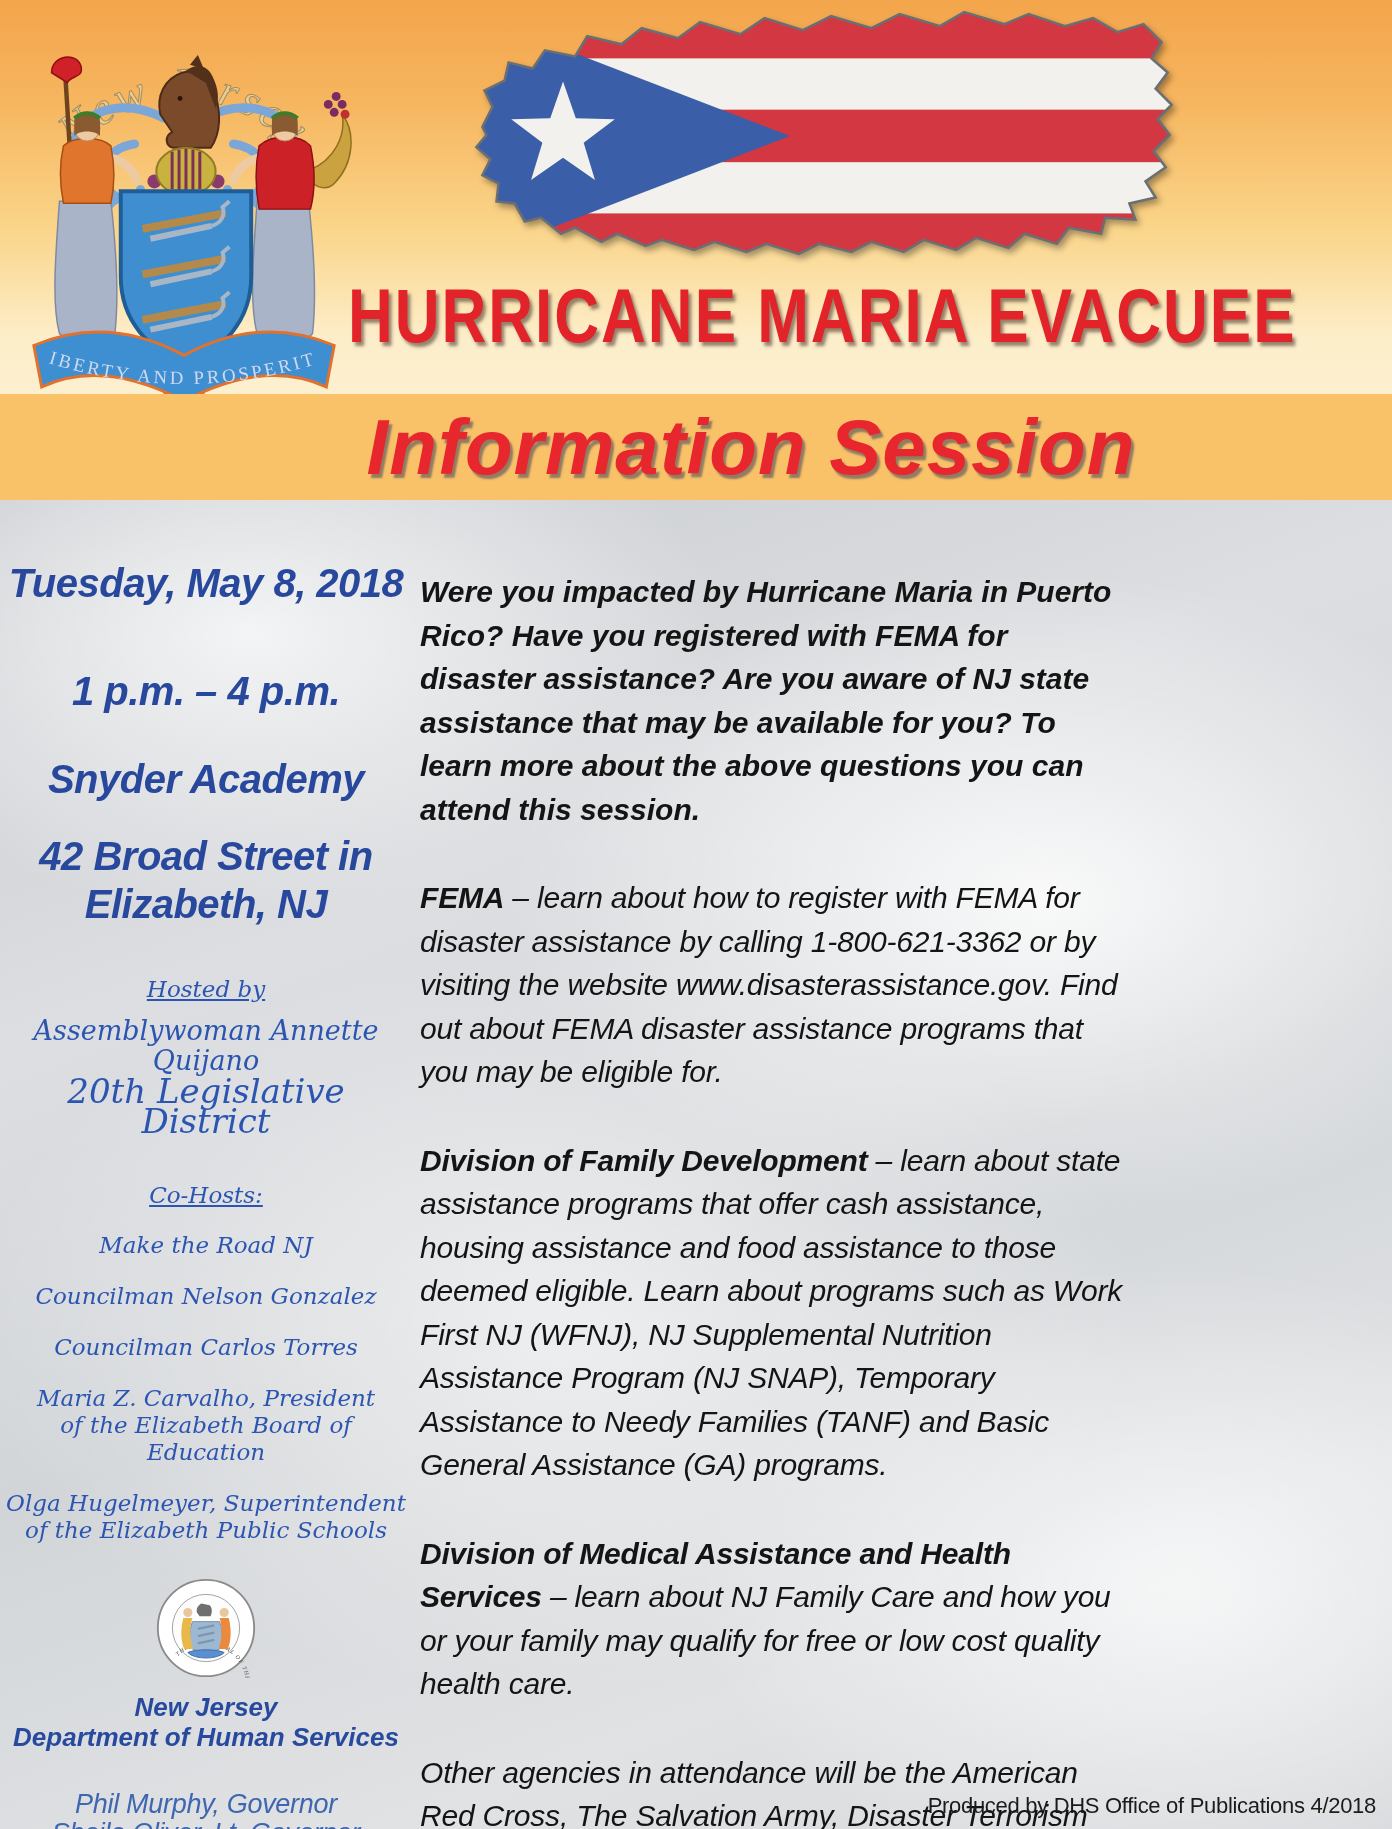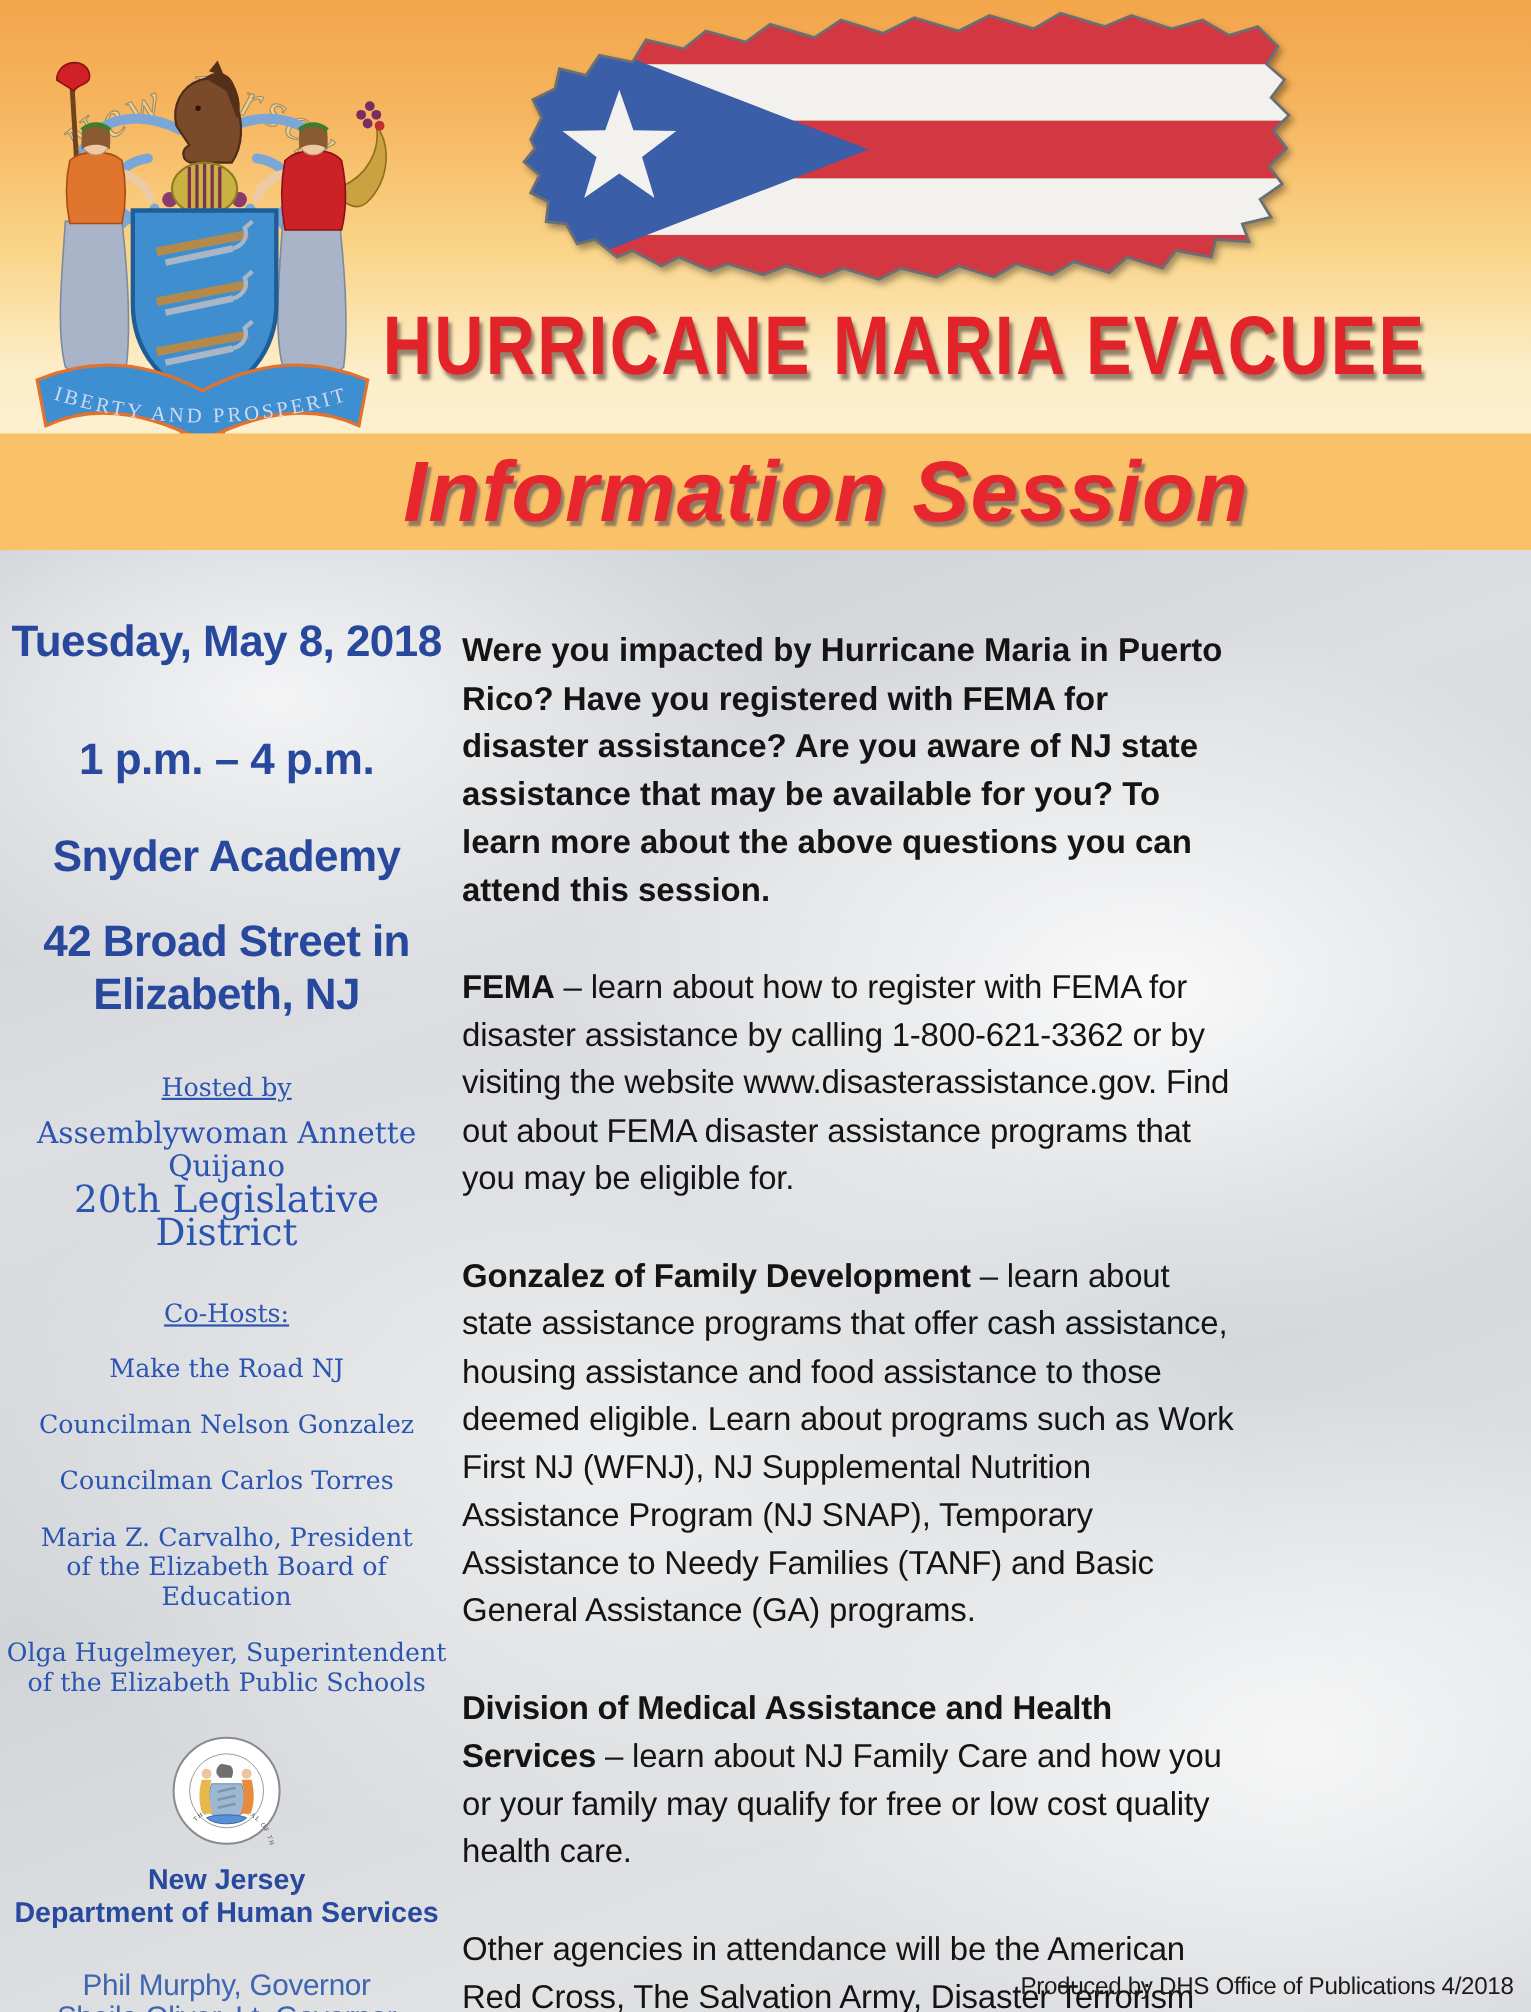--- a/index.html
+++ b/index.html
@@ -21,21 +21,21 @@
   .pr-map{position:absolute;top:6px;left:452px;width:736px;height:260px;
     filter:drop-shadow(3px 4px 3px rgba(0,0,0,.35));}
 
   
   .content{position:absolute;top:500px;left:0;width:100%;height:1329px;display:flex;
     background:
       radial-gradient(48% 30% at 18% 10%, rgba(255,255,255,.75) 0%, rgba(255,255,255,0) 70%),
       radial-gradient(55% 35% at 75% 30%, rgba(255,255,255,.85) 0%, rgba(255,255,255,0) 70%),
       radial-gradient(60% 40% at 40% 62%, rgba(255,255,255,.6) 0%, rgba(255,255,255,0) 70%),
       radial-gradient(50% 35% at 85% 82%, rgba(255,255,255,.7) 0%, rgba(255,255,255,0) 70%),
-      linear-gradient(160deg,#c9ccd0 0%,#dcdee1 30%,#d2d5d8 55%,#e0e2e4 80%,#d6d8db 100%);}
+      linear-gradient(160deg,#c9ccd0 0%,#dcdee1 30%,#d2d5d8 55%,#e0e2e4 80%,#d6d8db 100%); font-style: italic;}
 
   
   .left{width:412px;flex:0 0 412px;text-align:center;color:#27489c;}
   .blue-bold{font-weight:bold;font-size:40px;letter-spacing:-0.5px;line-height:46px;}
   .date{margin-top:60px;}
   .time{margin-top:62px;}
   .venue{margin-top:42px;}
   .address{margin-top:30px;line-height:48px;}
   .serif{font-family:"DejaVu Serif",serif;color:#2b55b1;}
   .hosted-label{margin-top:48px;font-size:23px;text-decoration:underline;}
@@ -247,21 +247,21 @@
     </aside>
 
     <main class="right">
       <p class="intro">
         <strong></strong><span>Were you impacted by Hurricane Maria in Puerto Rico? Have you registered with FEMA for disaster assistance? Are you aware of NJ state assistance that may be available for you? To learn more about the above questions you can attend this session.</span>
       </p>
       <p>
         <strong>FEMA</strong><span> – learn about how to register with FEMA for disaster assistance by calling 1-800-621-3362 or by visiting the website www.disasterassistance.gov.  Find out about FEMA disaster assistance programs that you may be eligible for.</span>
       </p>
       <p>
-        <strong>Gonzalez of Family Development</strong><span> – learn about state assistance programs that offer cash assistance, housing assistance and food assistance to those deemed eligible. Learn about programs such as Work First NJ (WFNJ), NJ Supplemental Nutrition Assistance Program (NJ SNAP), Temporary Assistance to Needy Families (TANF) and Basic General Assistance (GA) programs.</span>
+        <strong>Division of Family Development</strong><span> – learn about state assistance programs that offer cash assistance, housing assistance and food assistance to those deemed eligible. Learn about programs such as Work First NJ (WFNJ), NJ Supplemental Nutrition Assistance Program (NJ SNAP), Temporary Assistance to Needy Families (TANF) and Basic General Assistance (GA) programs.</span>
       </p>
       <p>
         <strong>Division of Medical Assistance and Health Services</strong><span> – learn about NJ Family Care and how you or your family may qualify for free or low cost quality health care.</span>
       </p>
       <p>
         <strong></strong><span>Other agencies in attendance will be the American Red Cross, The Salvation Army, Disaster Terrorism Branch and NJ Voluntary Organizations Active in Disasters.</span>
       </p>
     </main>
   </div>
 

